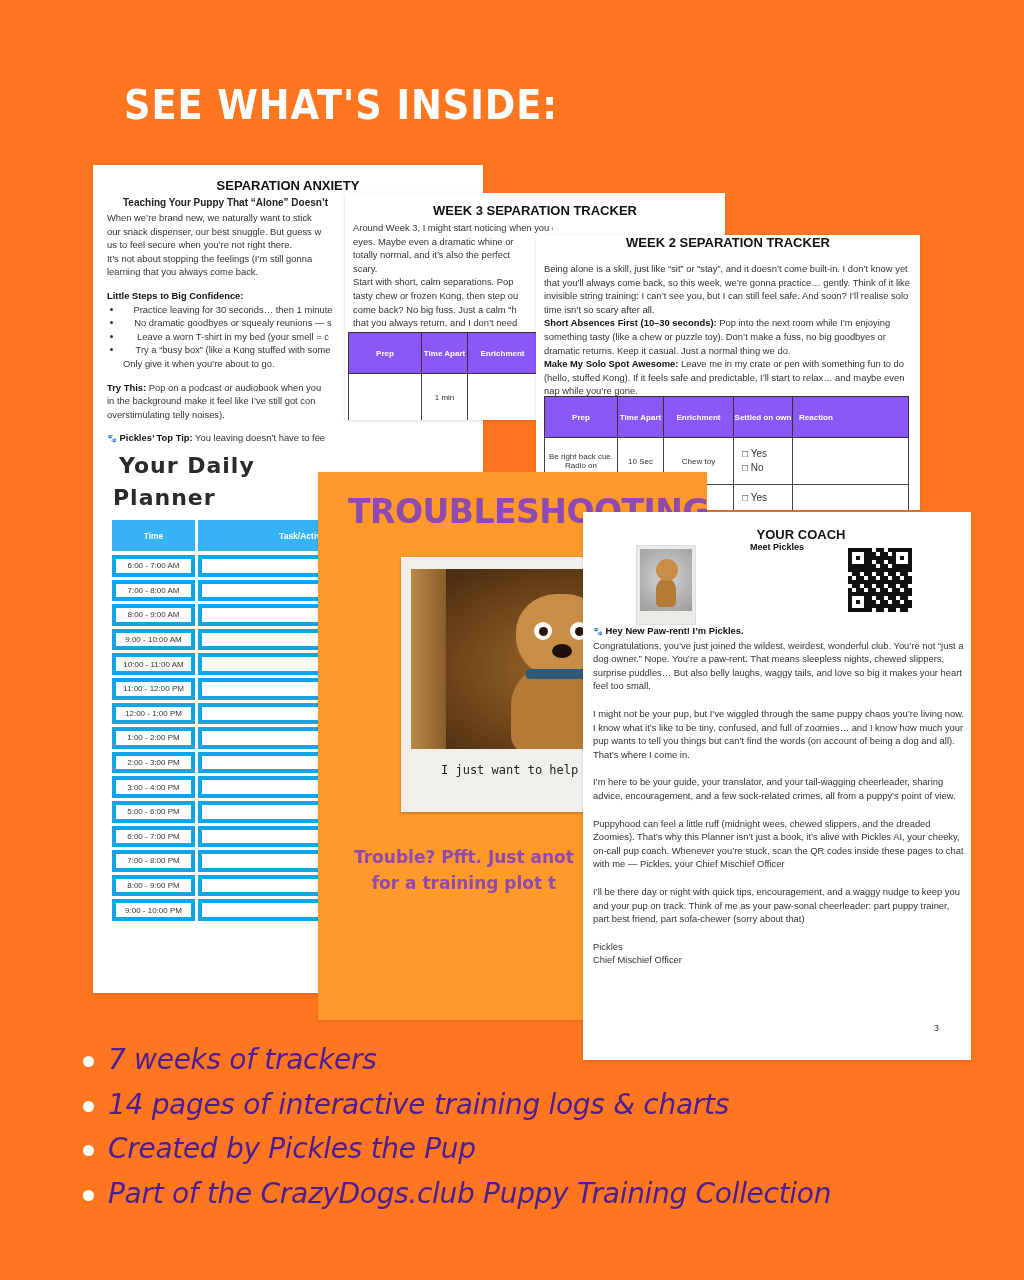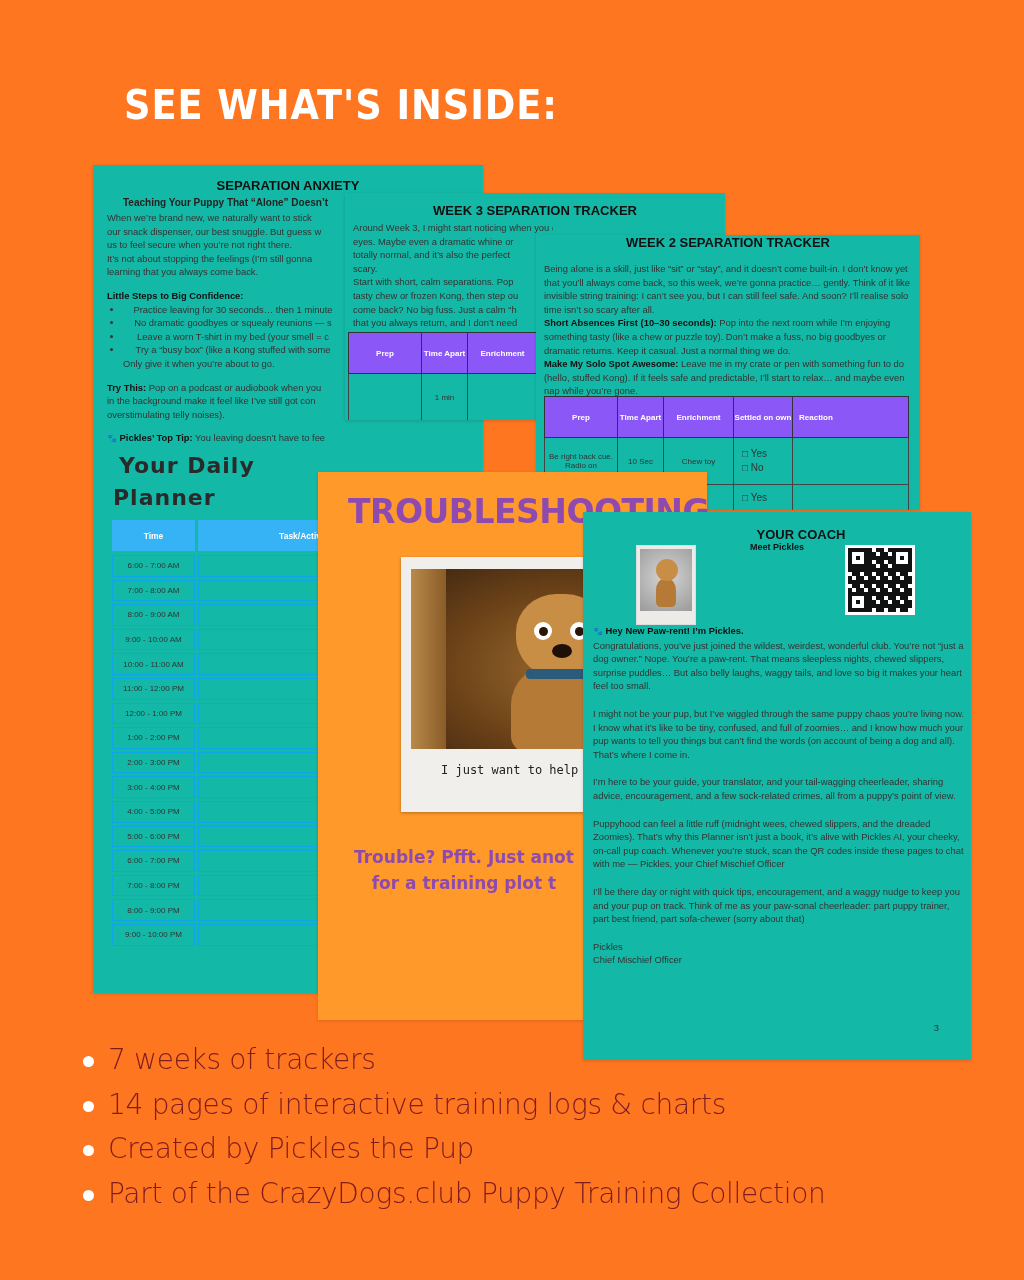--- a/index.html
+++ b/index.html
@@ -6,40 +6,40 @@
   html, body { width: 1024px; height: 1280px; overflow: hidden; }
   body { background: #FF7620; position: relative; font-family: "Liberation Sans", sans-serif; color: #222; }
 
   .headline {
     position: absolute; left: 124px; top: 82px;
     font-family: "DejaVu Sans", sans-serif; font-weight: 900; font-size: 40px;
     color: #fff; letter-spacing: 1px; text-transform: uppercase;
     transform: scaleX(0.92); transform-origin: left center;
   }
 
-  .page { position: absolute; background: #14b8a6; overflow: hidden; box-shadow: 0 1px 3px rgba(0,0,0,0.15); }
+  .page { position: absolute; background: #ffffff; overflow: hidden; box-shadow: 0 1px 3px rgba(0,0,0,0.15); }
   .pg-title { font-weight: 700; text-align: center; color: #111; }
   .txt { font-size: 9.4px; line-height: 13.6px; color: #333; }
   .txt b { color: #111; }
 
   
   #p1 { left: 93px; top: 165px; width: 390px; height: 828px; }
   #p1 .pg-title { font-size: 13px; margin-top: 13px; }
   #p1 .subtitle { font-size: 10px; font-weight: 700; margin: 4px 0 0 30px; white-space: nowrap; }
   #p1 .body { position: absolute; left: 14px; top: 46px; width: 236px; white-space: nowrap; overflow: hidden; }
   #p1 ul { margin-left: 16px; }
   #p1 li { list-style: disc; text-align: center; }
   .gap { height: 10px; }
   .planner-title { position: absolute; left: 20px; top: 285px; font-family: "DejaVu Sans", sans-serif; font-weight: 700; font-size: 22px; line-height: 32px; color: #2a2a2a; letter-spacing: 1px; }
   .planner-title .l1 { padding-left: 6px; }
   .planner { position: absolute; left: 19px; top: 355px; width: 300px; }
   .planner-head { display: flex; gap: 3px; margin-bottom: 4px; }
   .planner-head div { background: #36B3F5; color: #fff; font-size: 8.5px; font-weight: 700; height: 31px; display: flex; align-items: center; justify-content: center; }
   .prow { display: flex; gap: 3px; margin-bottom: 3px; }
-  .prow div { border: 1px solid #0ea5e9; height: 21.6px; font-size: 8px; display: flex; align-items: center; justify-content: center; color: #333; text-align: center; }
+  .prow div { border: 4px solid #0ea5e9; height: 21.6px; font-size: 8px; display: flex; align-items: center; justify-content: center; color: #333; text-align: center; }
   .c-time { width: 83px; }
   .c-task { width: 214px; }
 
   
   #p2 { left: 345px; top: 193px; width: 380px; height: 227px; }
   #p2 .pg-title { font-size: 13px; margin-top: 10px; }
   #p2 .body { position: absolute; left: 8px; top: 28px; width: 200px; white-space: nowrap; overflow: hidden; }
   #p2 .body .first { width: 330px; }
   .ttable { position: absolute; border-collapse: collapse; table-layout: fixed; }
   .ttable th { background: #8B57F6; color: #fff; font-size: 8px; font-weight: 700; border: 1px solid #333; }
@@ -77,21 +77,21 @@
   .thumb-dog { position: absolute; left: 16px; top: 10px; width: 22px; height: 22px; border-radius: 50%; background: #C98E45; }
   .thumb-dogb { position: absolute; left: 16px; top: 30px; width: 20px; height: 28px; border-radius: 40% 40% 20% 20%; background: #B57A36; }
   .qr { position: absolute; left: 262px; top: 33px; width: 70px; height: 70px; background: #fff; padding: 3px; }
   .qr-grid { width: 64px; height: 64px; display: grid; grid-template-columns: repeat(16, 4px); grid-template-rows: repeat(16, 4px); }
   .qr-grid span { background: #111; }
   .qr-grid span.w { background: #fff; }
   #p5 .body { position: absolute; left: 10px; top: 112px; width: 372px; }
   .page-num { position: absolute; right: 32px; top: 510px; font-size: 9.4px; color: #333; }
 
   
-  .bullets { position: absolute; left: 80px; top: 1038px; color: #7f1d1d; font-family: "DejaVu Sans", sans-serif; font-size: 28px; font-weight: 300; line-height: 44.5px; }
+  .bullets { position: absolute; left: 80px; top: 1038px; color: #4c1d95; font-family: "DejaVu Sans", sans-serif; font-size: 28px; font-weight: 300; line-height: 44.5px; font-style: italic; }
   .bullets li { list-style: none; position: relative; padding-left: 28px; white-space: nowrap; letter-spacing: -0.3px; }
   .bullets li::before { content: ""; position: absolute; left: 3px; top: 18px; width: 11px; height: 11px; border-radius: 50%; background: #fff; }
 </style>
 </head>
 <body>
 
 <div class="headline">SEE WHAT'S INSIDE:</div>
 
 <div class="page" id="p1">
   <div class="pg-title">SEPARATION ANXIETY</div>
@@ -160,24 +160,20 @@
         <div class="prow">
           <div class="c-time">1:00 - 2:00 PM</div>
           <div class="c-task"></div>
         </div>
         <div class="prow">
           <div class="c-time">2:00 - 3:00 PM</div>
           <div class="c-task"></div>
         </div>
         <div class="prow">
           <div class="c-time">3:00 - 4:00 PM</div>
-          <div class="c-task"></div>
-        </div>
-        <div class="prow">
-          <div class="c-time">4:00 - 5:00 PM</div>
           <div class="c-task"></div>
         </div>
         <div class="prow">
           <div class="c-time">5:00 - 6:00 PM</div>
           <div class="c-task"></div>
         </div>
         <div class="prow">
           <div class="c-time">6:00 - 7:00 PM</div>
           <div class="c-task"></div>
         </div>

